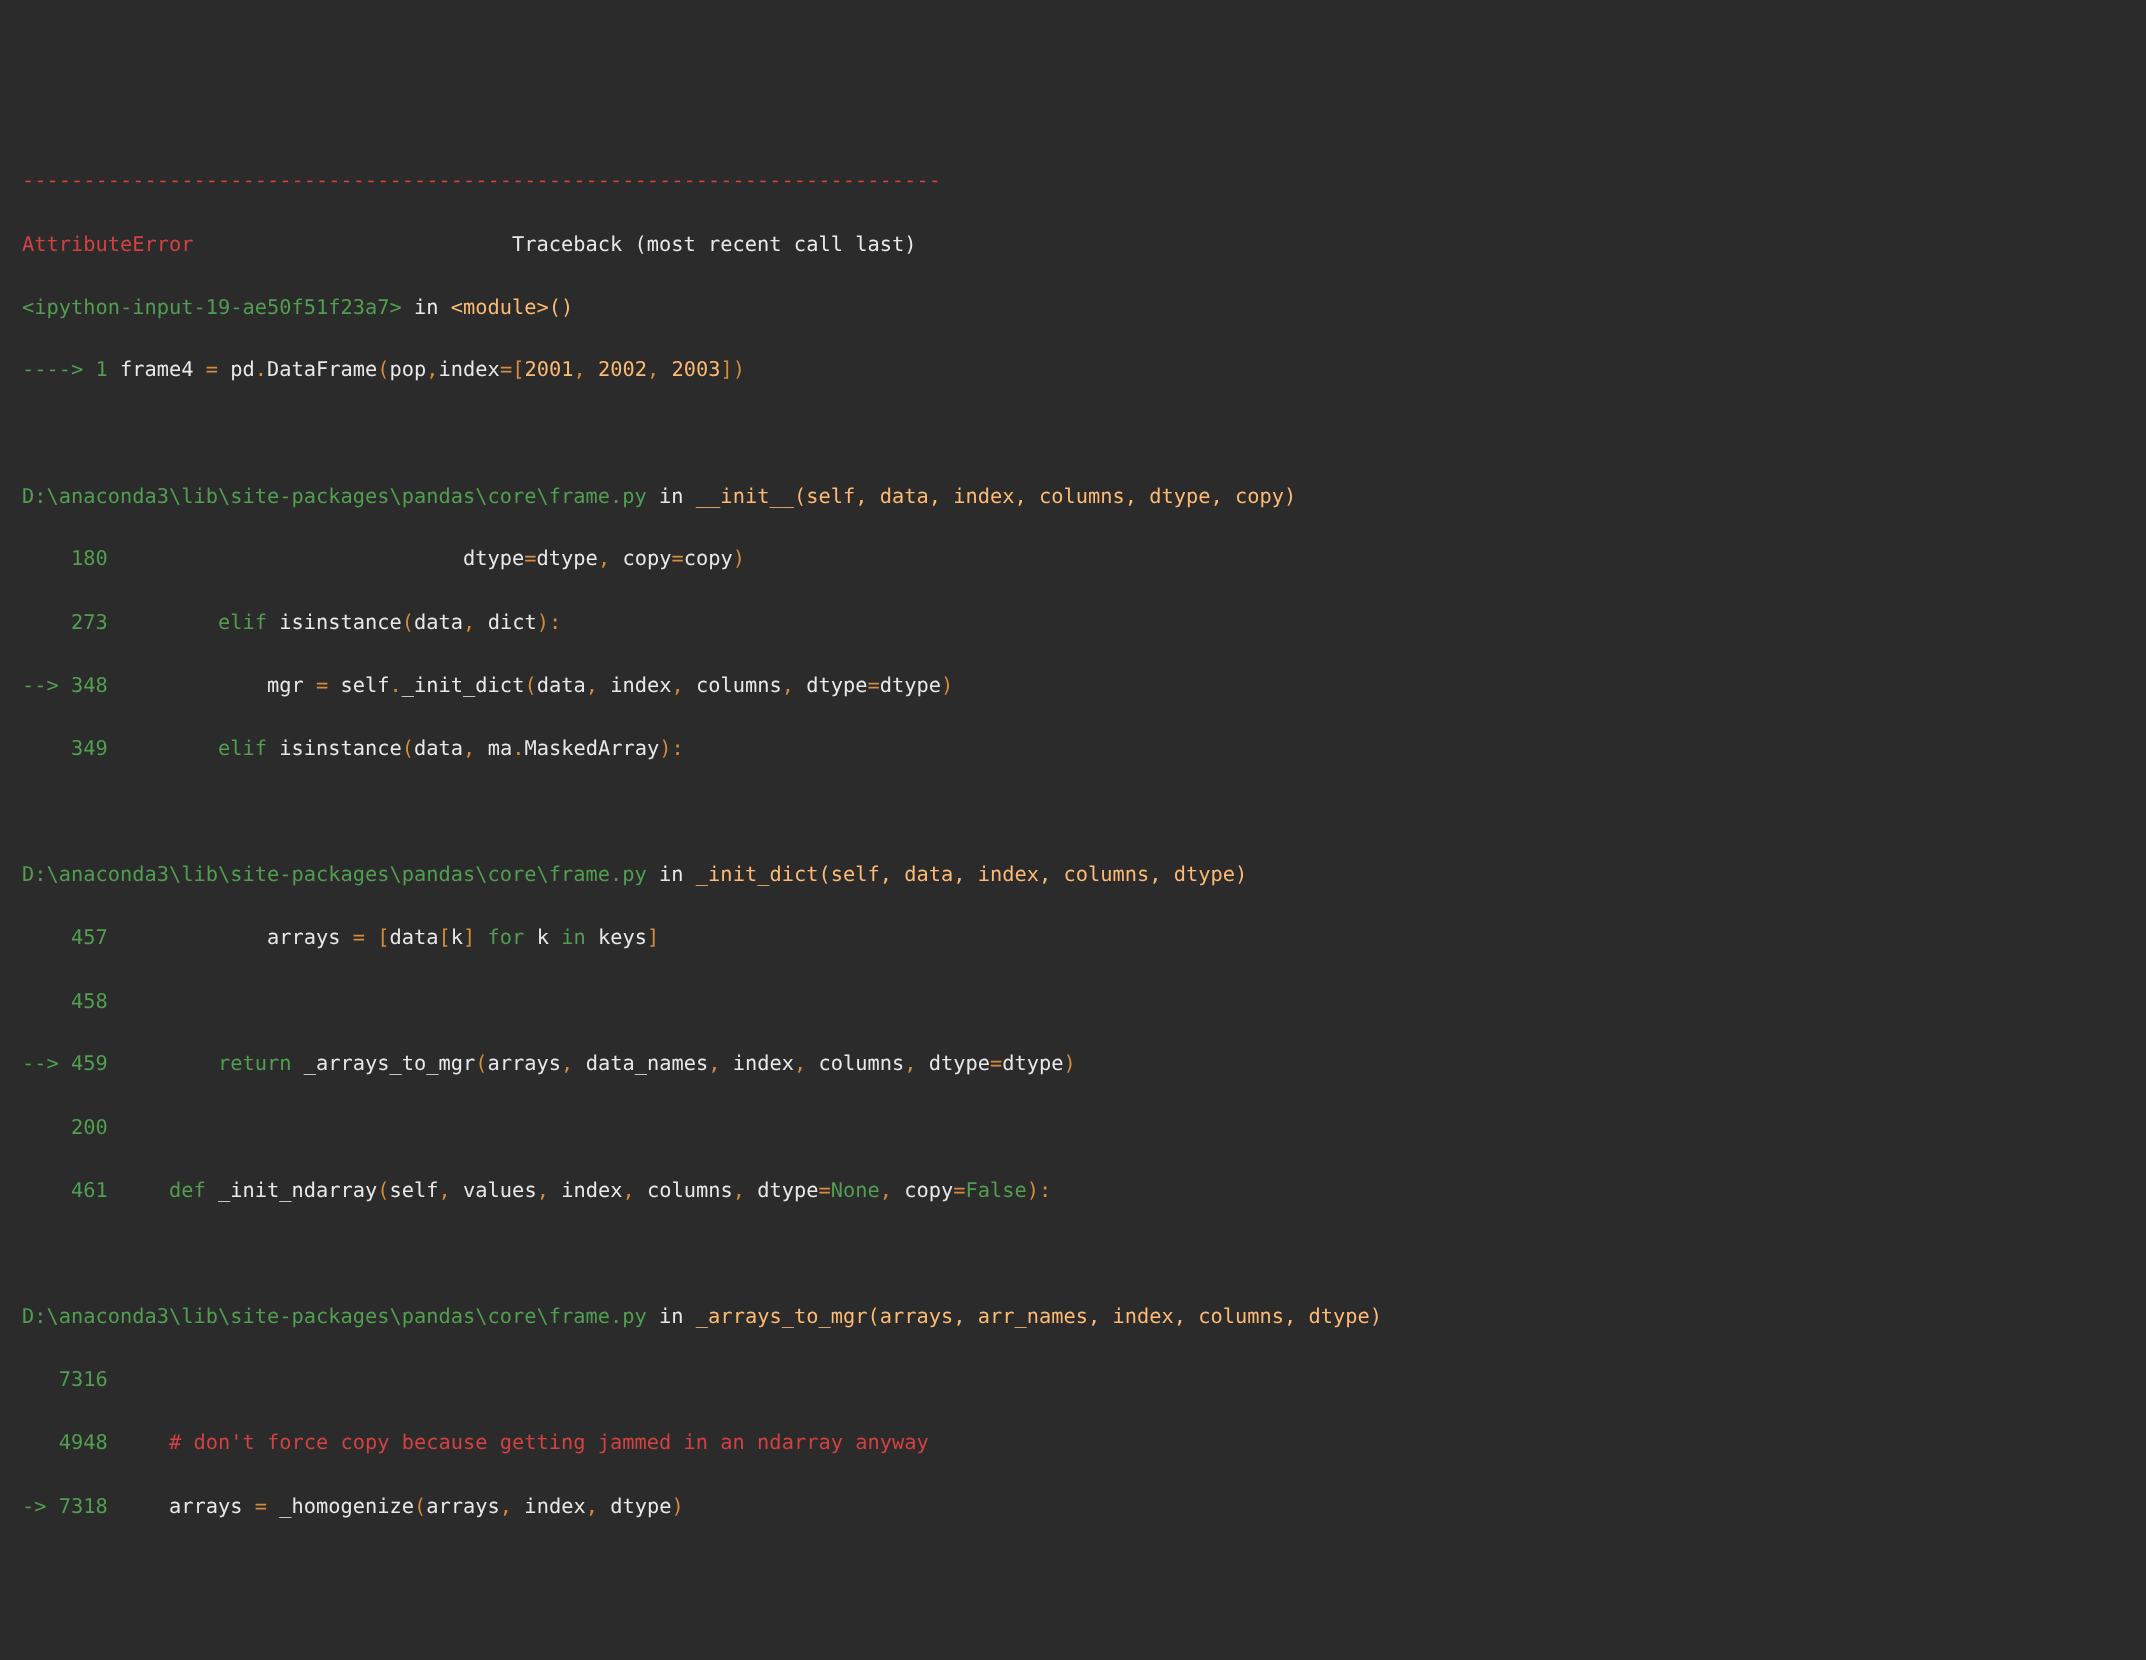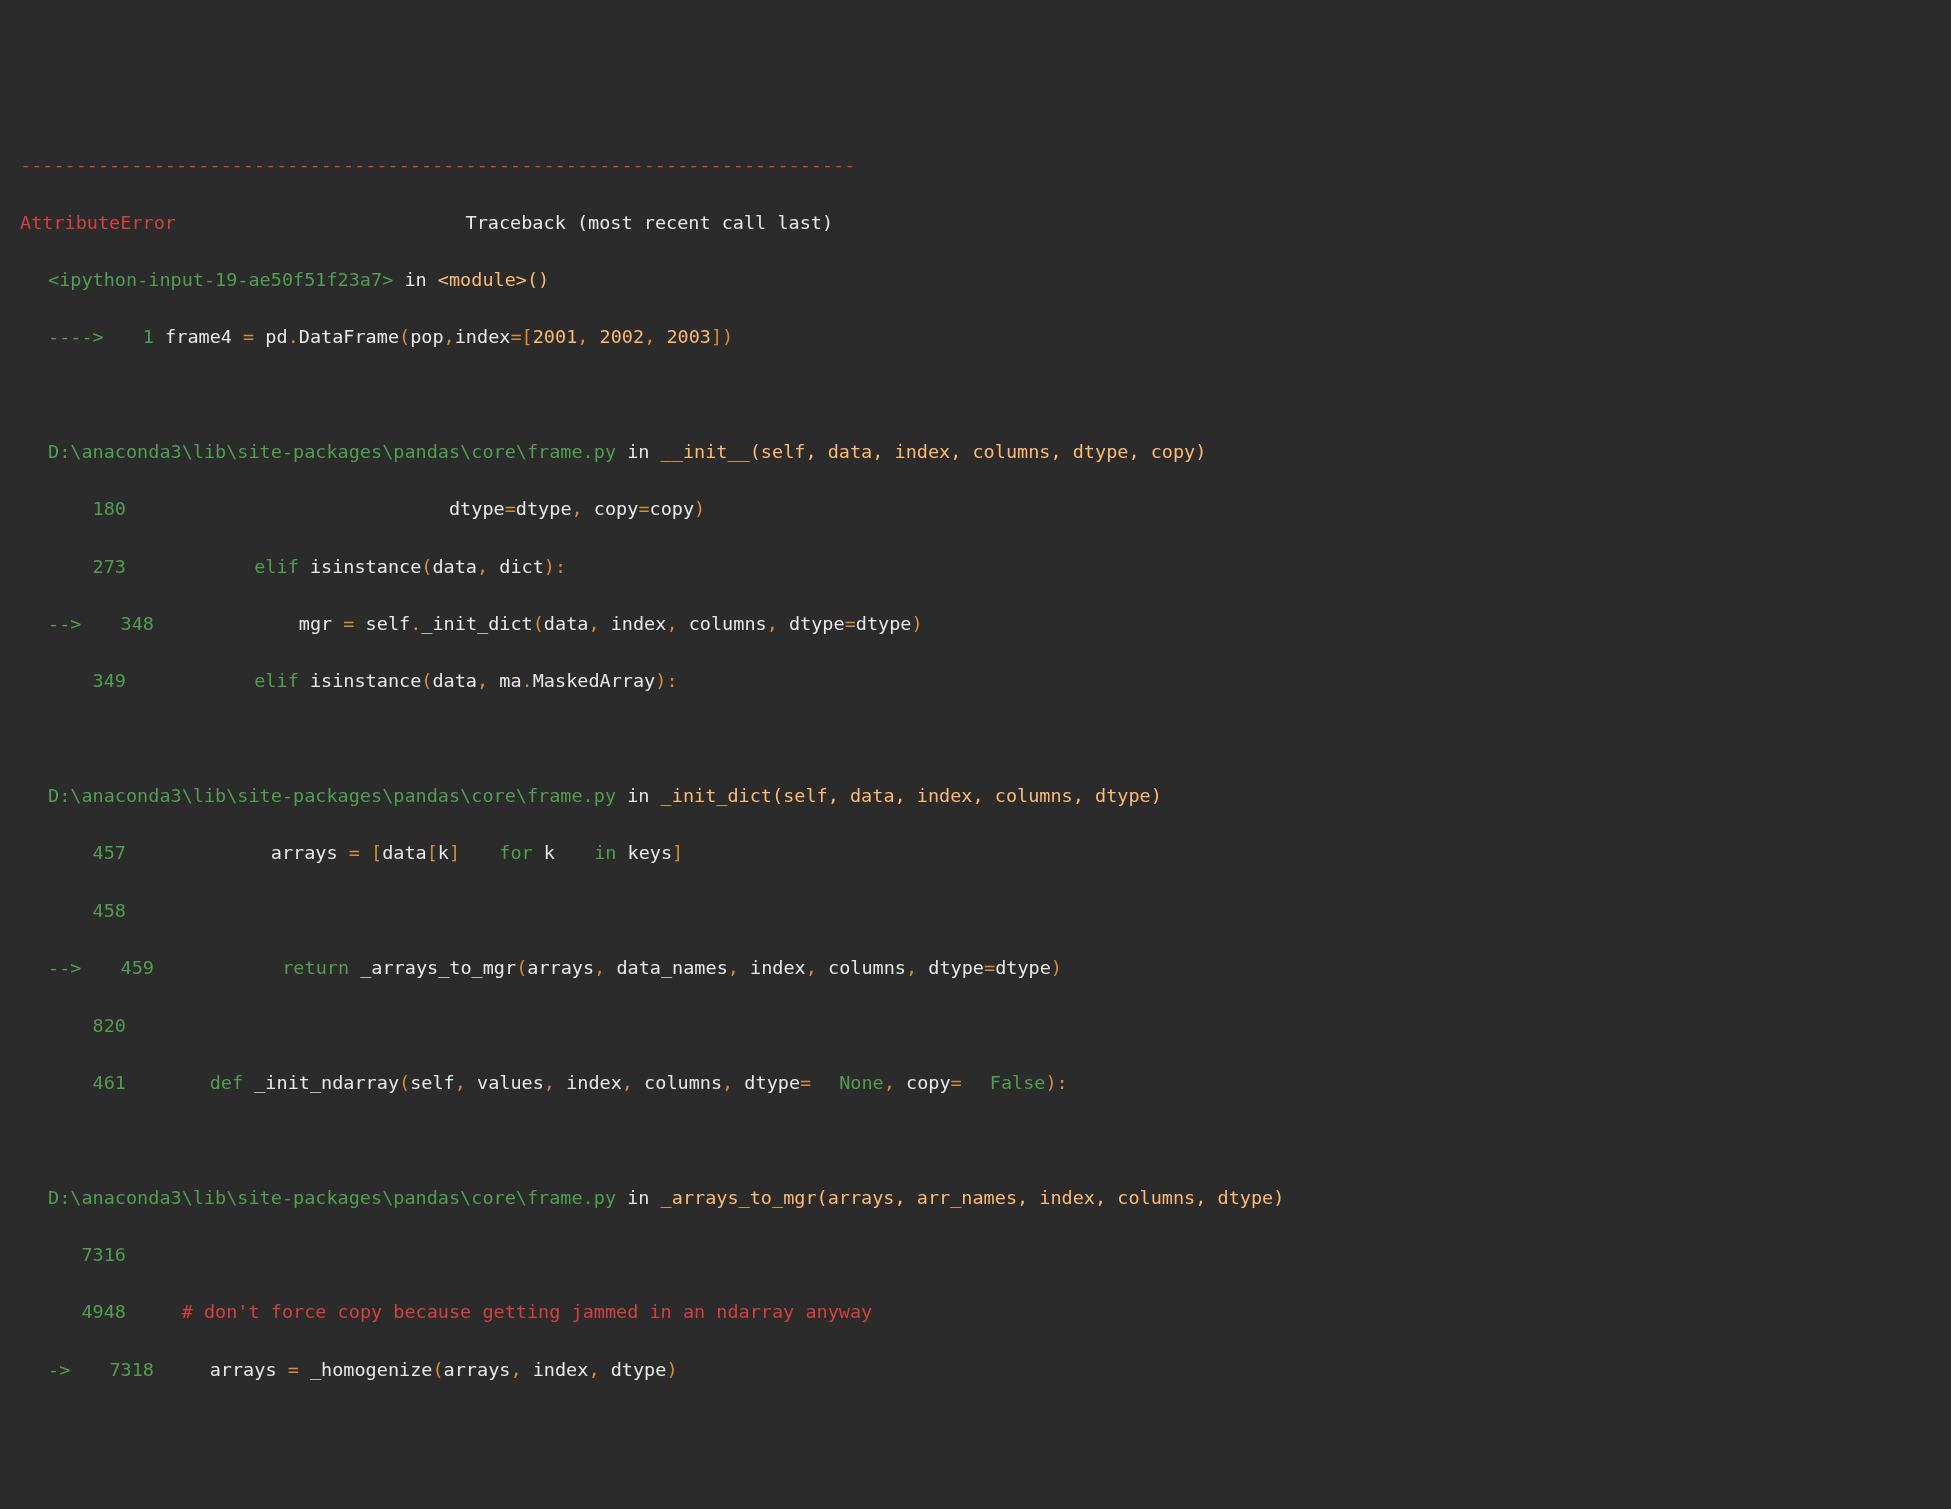--- a/index.html
+++ b/index.html
@@ -6,21 +6,21 @@
   body {
     background: #2b2b2b;
     font-family: "Consolas", "Menlo", "Monaco", monospace;
     font-size: 18.5px;
     line-height: 1.55;
     color: #e8e8e8;
     padding: 8px 20px 20px 20px;
     white-space: pre;
   }
   .red    { color: #d34141; }
-  .green  { color: #519e51; margin-left: 28px; }
+  .green  { color: #519e51; }
   .cyan   { color: #fdba74; }
   .orange { color: #d48c3c; }
   .white  { color: #e8e8e8; }
   .trace  { letter-spacing: 0; }
   .line   { display: block; }
 </style>
 </head>
 <body>
 
 
@@ -34,21 +34,21 @@
 <span class="line"><span class="green">D:\anaconda3\lib\site-packages\pandas\core\frame.py</span><span class="white"> in </span><span class="cyan">__init__</span><span class="cyan">(self, data, index, columns, dtype, copy)</span></span>
 <span class="line"><span class="green">    180</span><span>                             </span><span class="white">dtype</span><span class="orange">=</span><span class="white">dtype</span><span class="orange">, </span><span class="white">copy</span><span class="orange">=</span><span class="white">copy</span><span class="orange">)</span></span>
 <span class="line"><span class="green">    273</span><span>         </span><span class="green">elif</span><span class="white"> isinstance</span><span class="orange">(</span><span class="white">data</span><span class="orange">, </span><span class="white">dict</span><span class="orange">):</span></span>
 <span class="line"><span class="green">--&gt; </span><span class="green">348</span><span>             </span><span class="white">mgr </span><span class="orange">=</span><span class="white"> self</span><span class="orange">.</span><span class="white">_init_dict</span><span class="orange">(</span><span class="white">data</span><span class="orange">, </span><span class="white">index</span><span class="orange">, </span><span class="white">columns</span><span class="orange">, </span><span class="white">dtype</span><span class="orange">=</span><span class="white">dtype</span><span class="orange">)</span></span>
 <span class="line"><span class="green">    349</span><span>         </span><span class="green">elif</span><span class="white"> isinstance</span><span class="orange">(</span><span class="white">data</span><span class="orange">, </span><span class="white">ma</span><span class="orange">.</span><span class="white">MaskedArray</span><span class="orange">):</span></span>
 <span class="line"> </span>
 <span class="line"><span class="green">D:\anaconda3\lib\site-packages\pandas\core\frame.py</span><span class="white"> in </span><span class="cyan">_init_dict</span><span class="cyan">(self, data, index, columns, dtype)</span></span>
 <span class="line"><span class="green">    457</span><span>             </span><span class="white">arrays </span><span class="orange">=</span><span> </span><span class="orange">[</span><span class="white">data</span><span class="orange">[</span><span class="white">k</span><span class="orange">]</span><span> </span><span class="green">for</span><span class="white"> k </span><span class="green">in</span><span class="white"> keys</span><span class="orange">]</span></span>
 <span class="line"><span class="green">    458</span></span>
 <span class="line"><span class="green">--&gt; </span><span class="green">459</span><span>         </span><span class="green">return</span><span class="white"> _arrays_to_mgr</span><span class="orange">(</span><span class="white">arrays</span><span class="orange">, </span><span class="white">data_names</span><span class="orange">, </span><span class="white">index</span><span class="orange">, </span><span class="white">columns</span><span class="orange">, </span><span class="white">dtype</span><span class="orange">=</span><span class="white">dtype</span><span class="orange">)</span></span>
-<span class="line"><span class="green">    820</span></span>
+<span class="line"><span class="green">    200</span></span>
 <span class="line"><span class="green">    461</span><span>     </span><span class="green">def</span><span class="white"> _init_ndarray</span><span class="orange">(</span><span class="white">self</span><span class="orange">, </span><span class="white">values</span><span class="orange">, </span><span class="white">index</span><span class="orange">, </span><span class="white">columns</span><span class="orange">, </span><span class="white">dtype</span><span class="orange">=</span><span class="green">None</span><span class="orange">, </span><span class="white">copy</span><span class="orange">=</span><span class="green">False</span><span class="orange">):</span></span>
 <span class="line"> </span>
 <span class="line"><span class="green">D:\anaconda3\lib\site-packages\pandas\core\frame.py</span><span class="white"> in </span><span class="cyan">_arrays_to_mgr</span><span class="cyan">(arrays, arr_names, index, columns, dtype)</span></span>
 <span class="line"><span class="green">   7316</span></span>
 <span class="line"><span class="green">   4948</span><span>     </span><span class="red"># don't force copy because getting jammed in an ndarray anyway</span></span>
 <span class="line"><span class="green">-&gt; </span><span class="green">7318</span><span>     </span><span class="white">arrays </span><span class="orange">=</span><span class="white"> _homogenize</span><span class="orange">(</span><span class="white">arrays</span><span class="orange">, </span><span class="white">index</span><span class="orange">, </span><span class="white">dtype</span><span class="orange">)</span></span>
 
 
 
 

